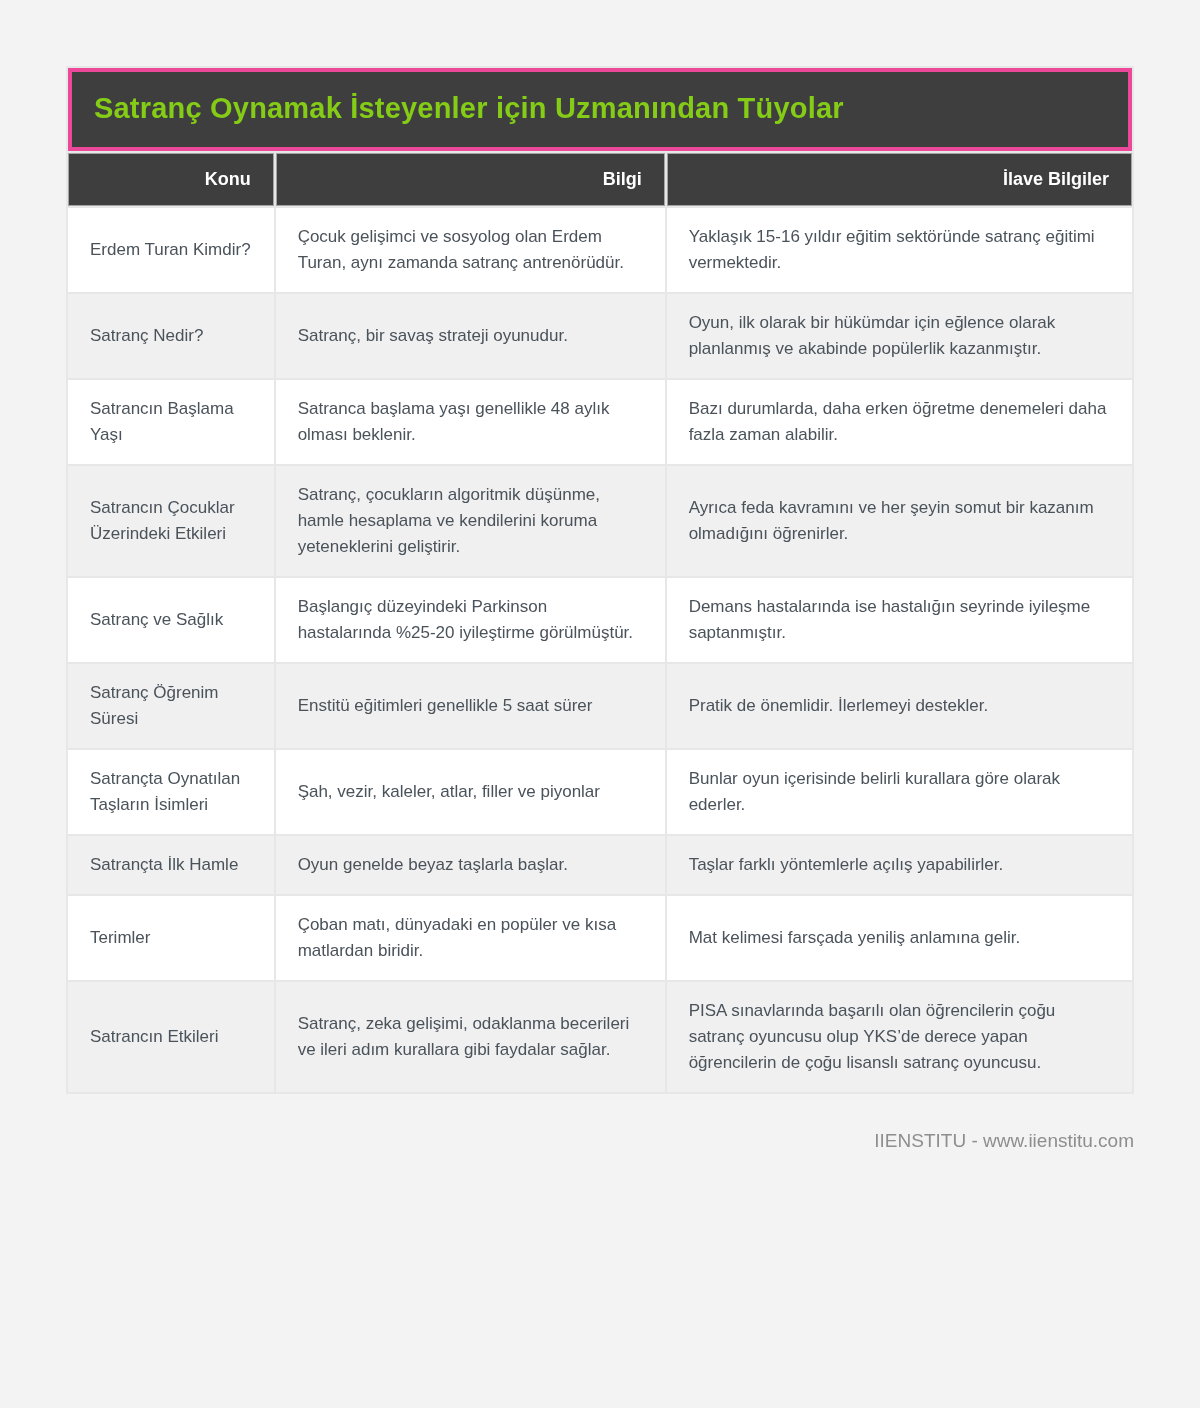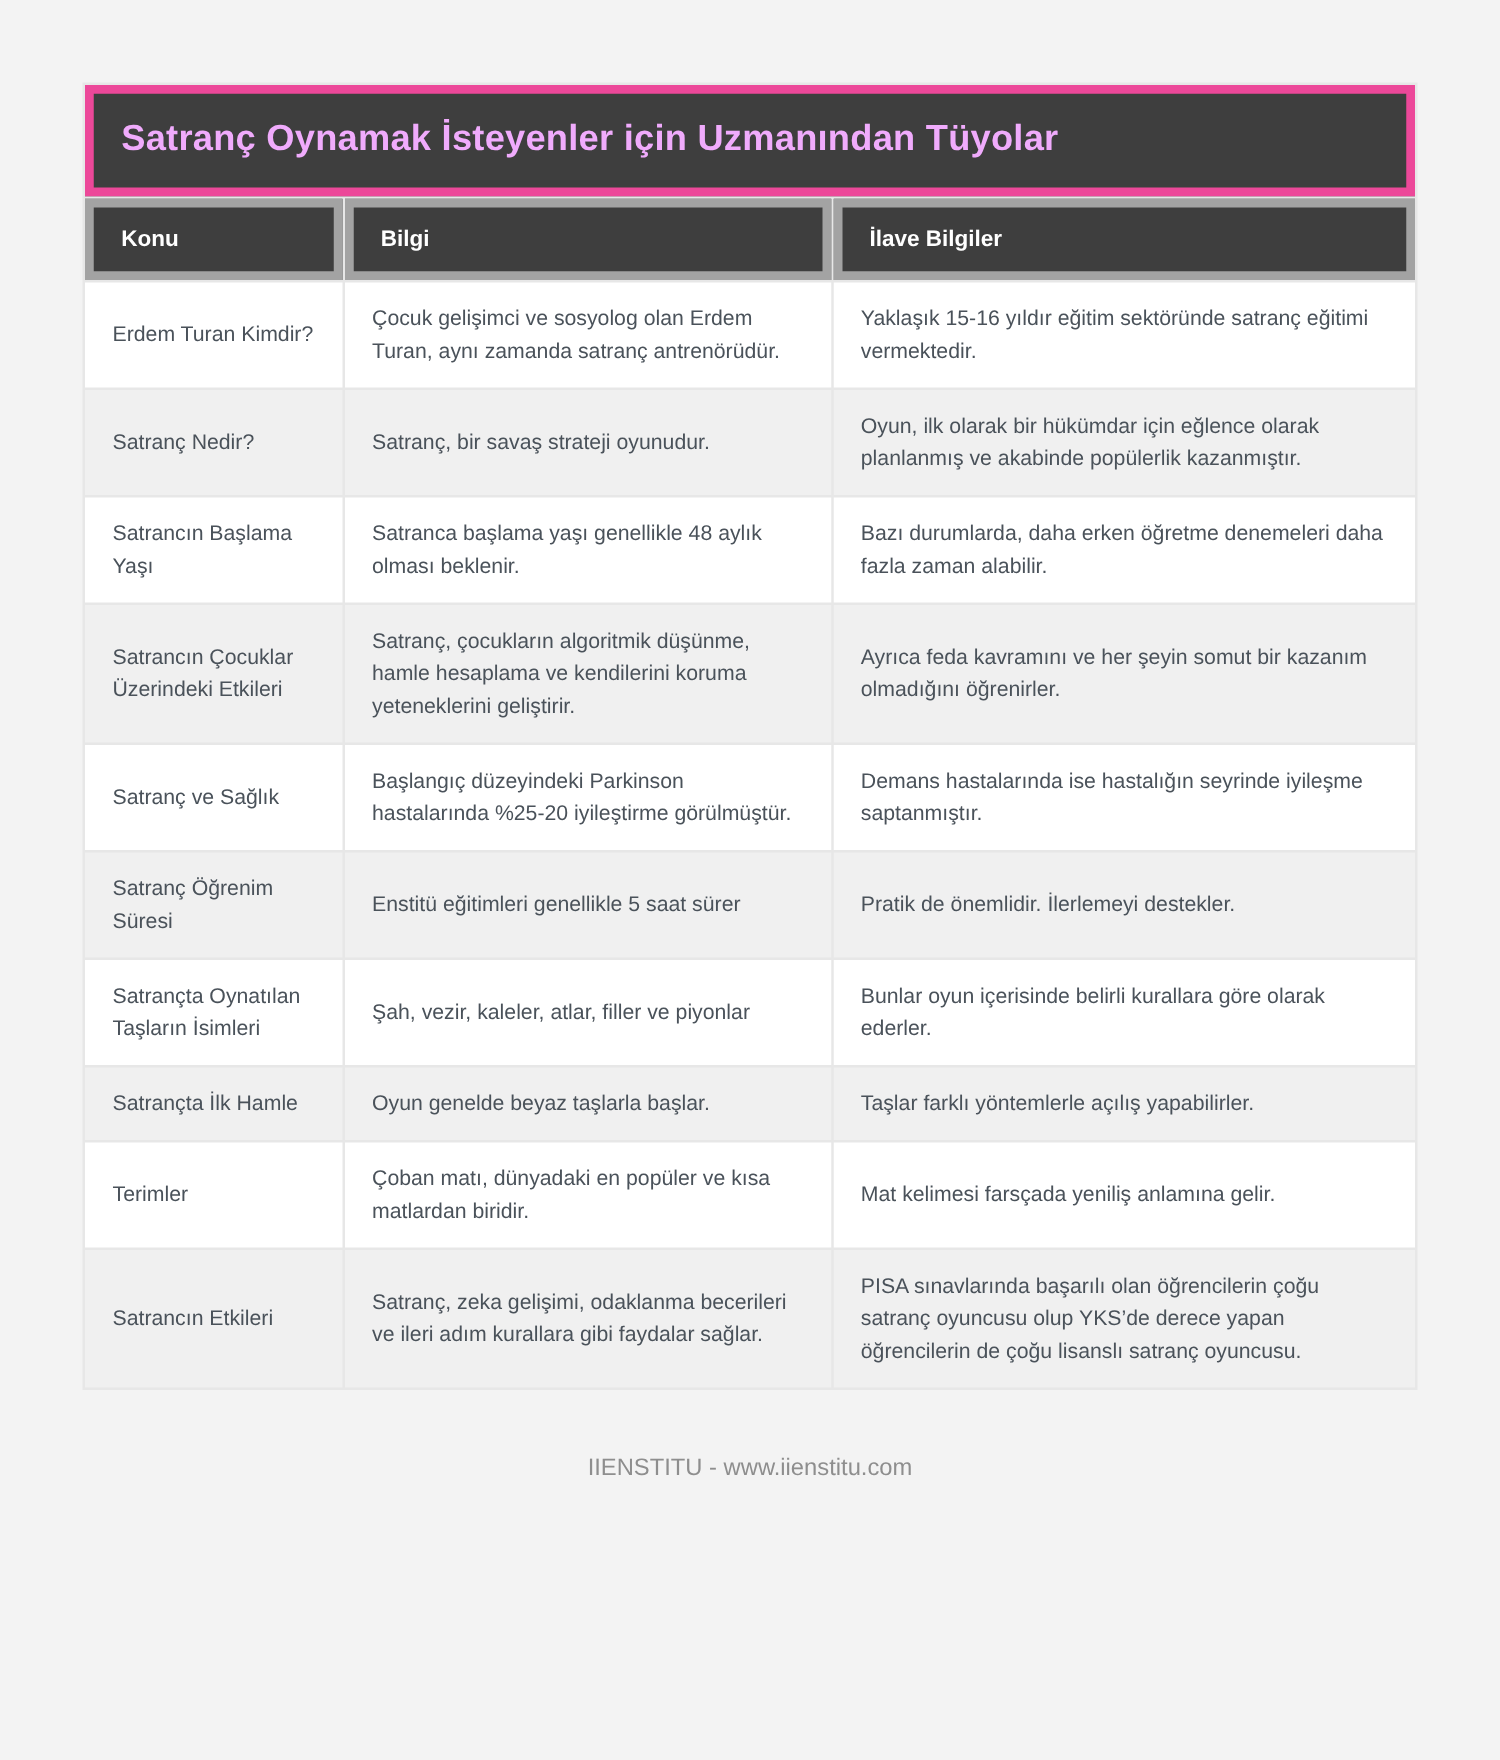--- a/index.html
+++ b/index.html
@@ -20,49 +20,49 @@
     margin: 0 auto;
   }
   table.tips {
     width: 100%;
     border-collapse: separate;
     border-spacing: 2px;
     background: #e7e7e7;
   }
   .title-bar {
     background: #3e3e3e;
-    border: 7px solid #ec4899;
-    color: #f0abfc;
+    border: 4px solid #ec4899;
+    color: #84cc16;
     font-size: 29px;
     font-weight: bold;
     text-align: left;
     padding: 20px 22px 22px 22px;
     letter-spacing: 0.2px;
   }
   th.col {
     background: #3e3e3e;
-    border: 7px solid #a3a3a3;
+    border: 1px solid #a3a3a3;
     color: #ffffff;
     font-size: 18px;
     font-weight: bold;
-    text-align: left;
+    text-align: right;
     padding: 15px 22px;
   }
   td {
     font-size: 17px;
     line-height: 26px;
     color: #4a525a;
     padding: 16px 22px;
     vertical-align: middle;
     background: #ffffff;
   }
   tbody tr:nth-child(even) td { background: #f0f0f0; }
   .footer {
-    margin-top: 52px;
-    text-align: center;
+    margin-top: 36px;
+    text-align: right;
     color: #8e8e8e;
     font-size: 19px;
     padding-bottom: 60px;
   }
 </style>
 </head>
 <body>
 
 <div class="page">
   <div class="doc">

